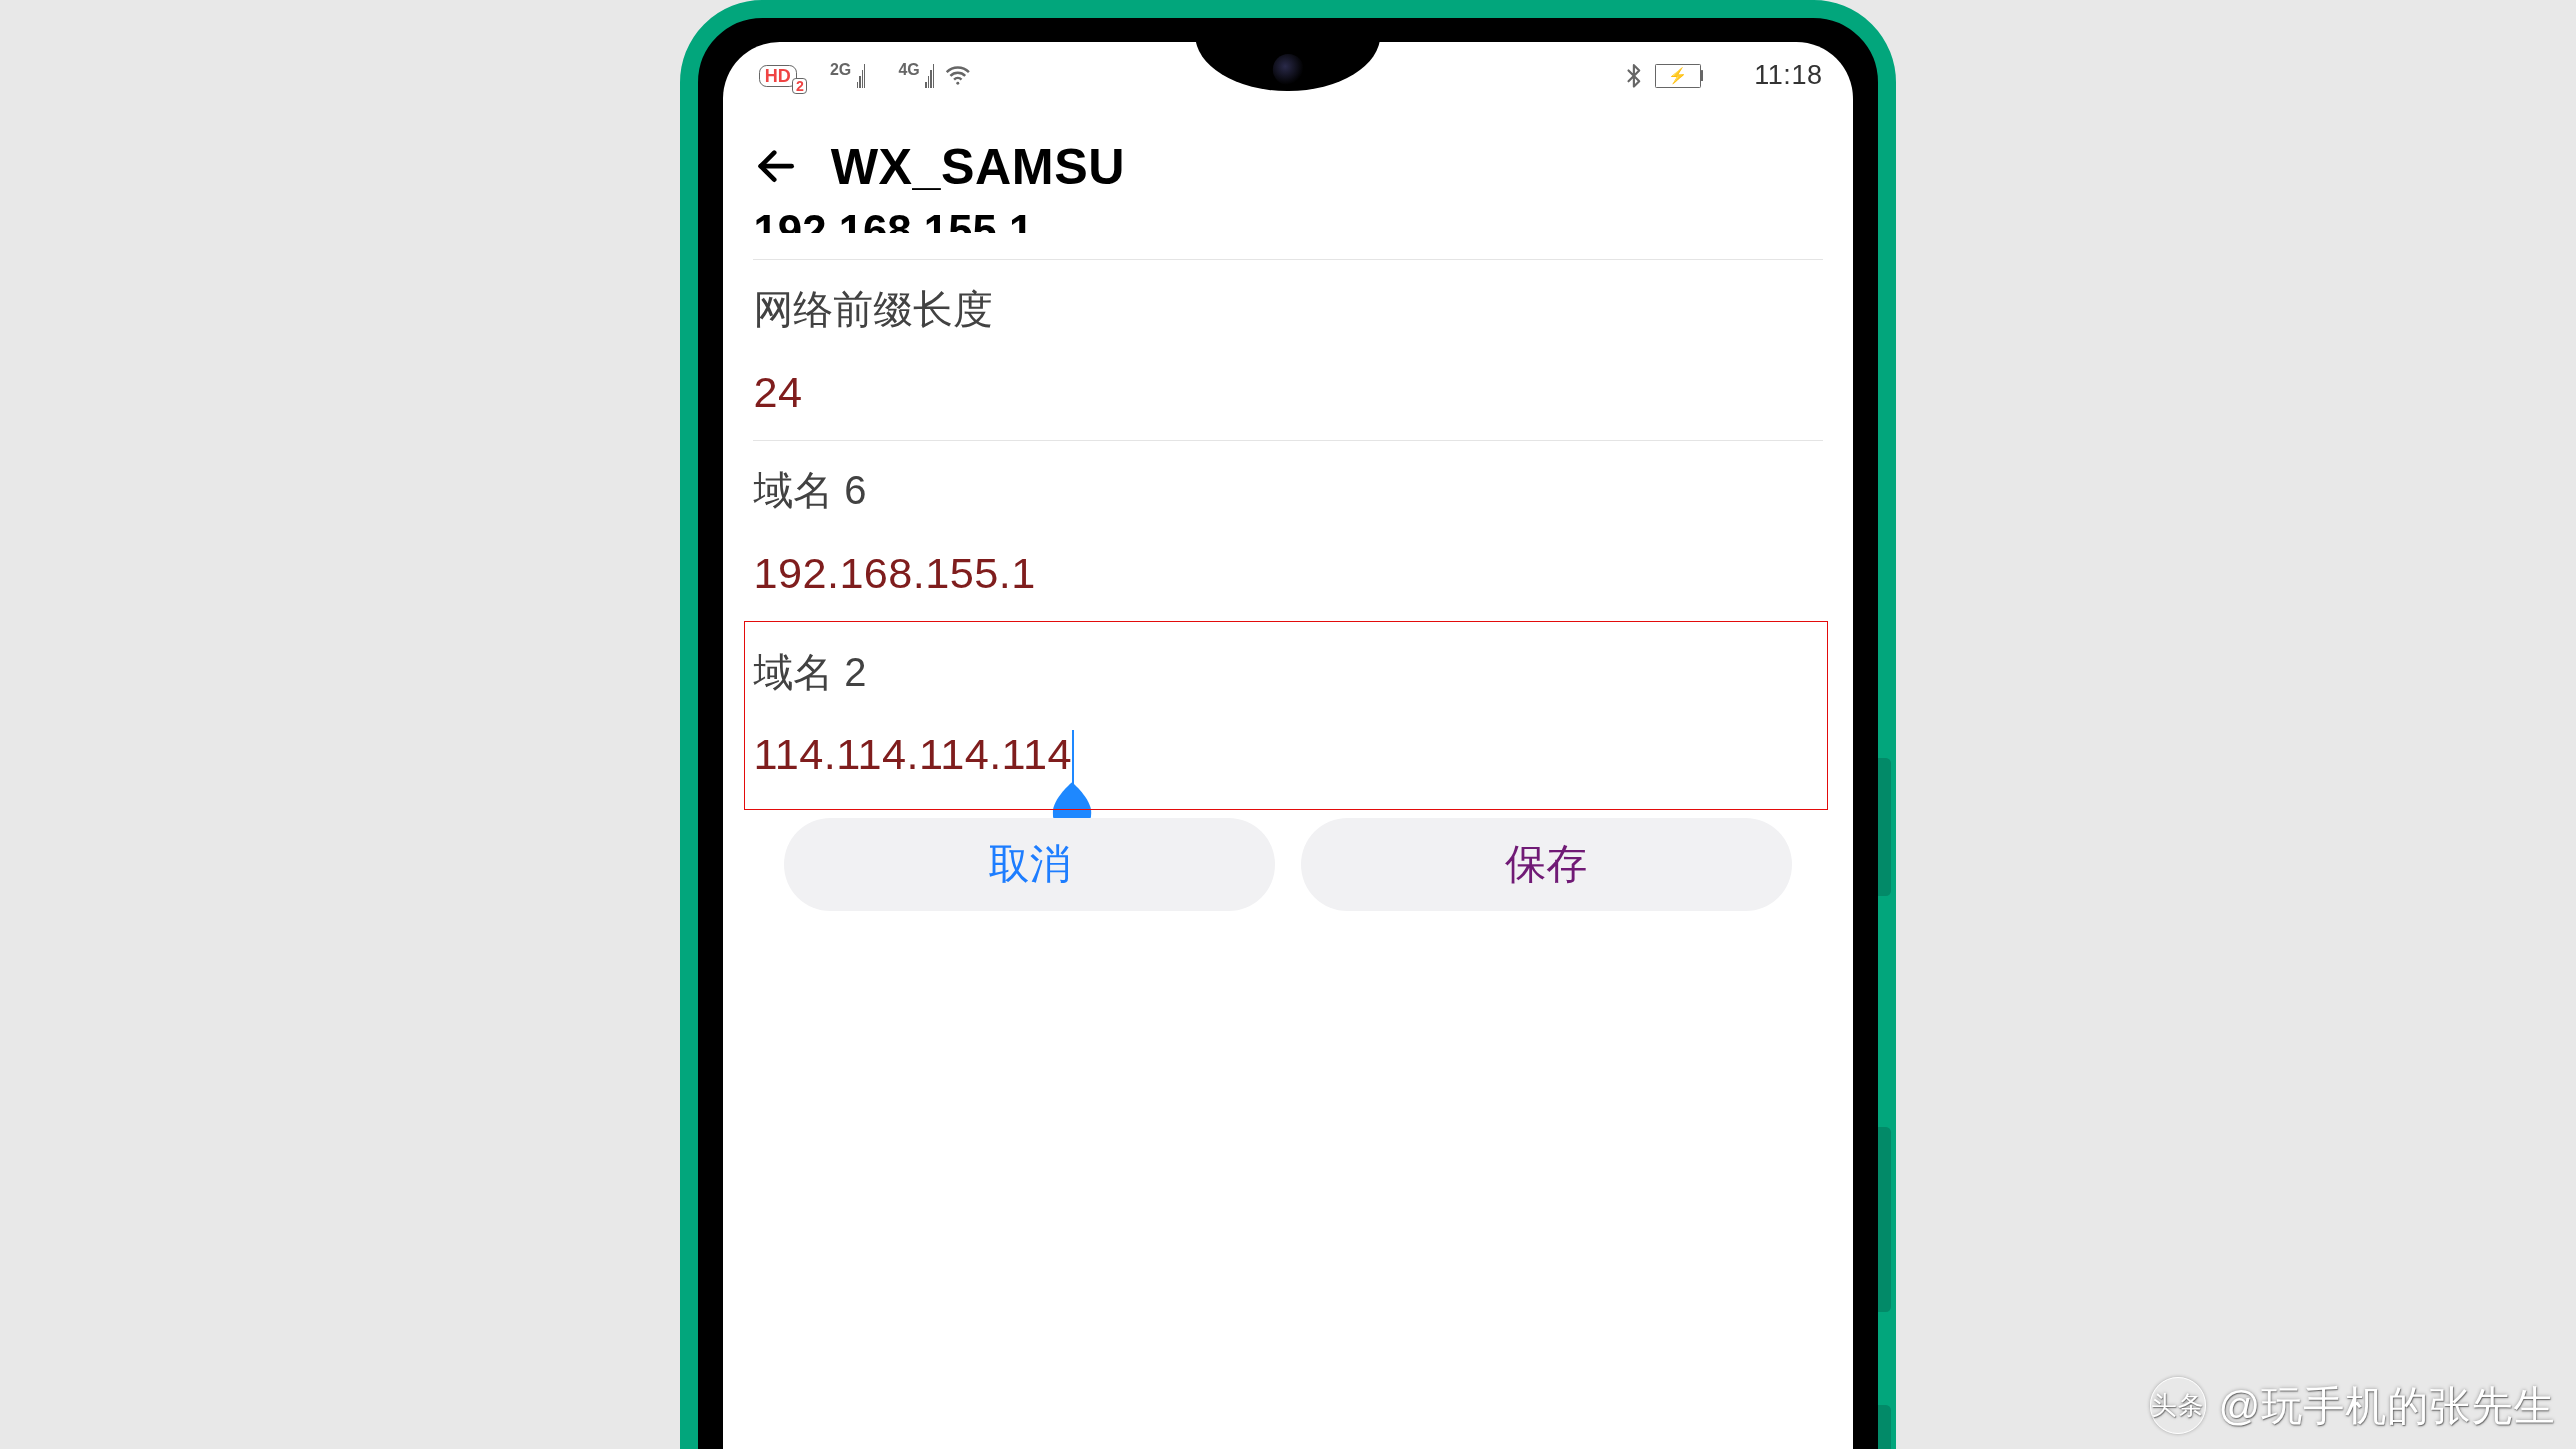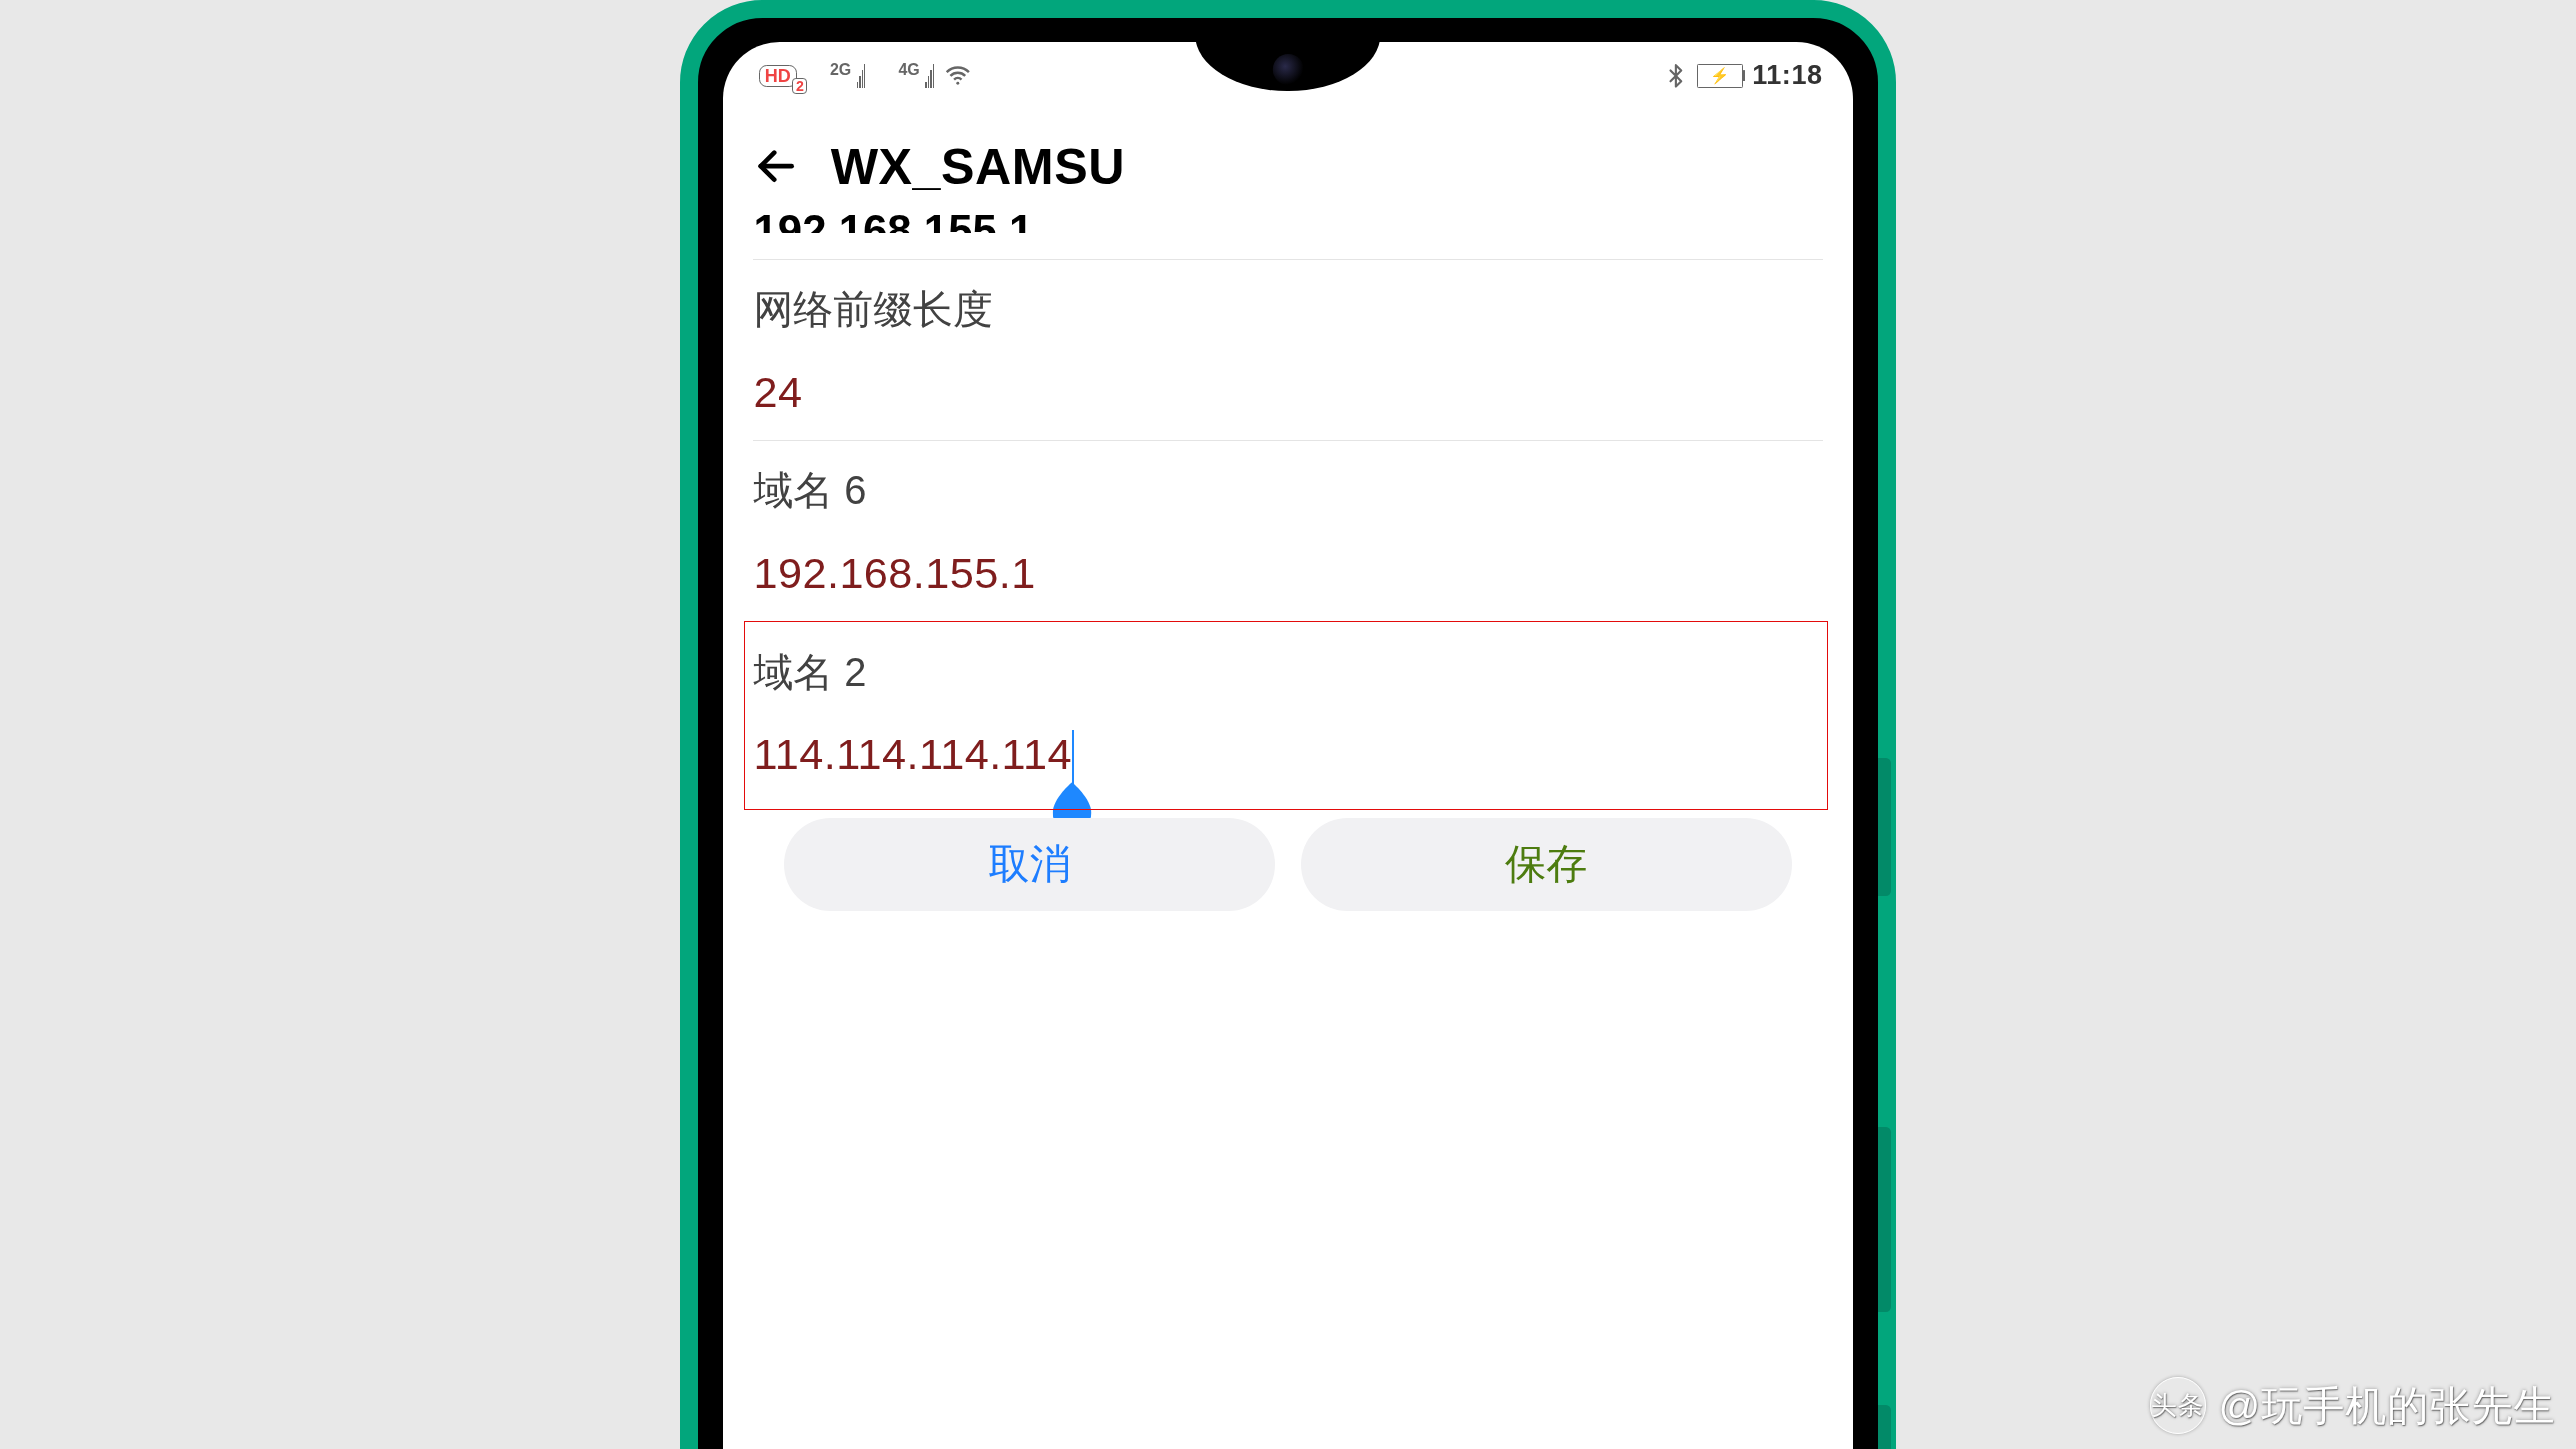--- a/index.html
+++ b/index.html
@@ -167,21 +167,21 @@
     content:"";
     position:absolute;
     right:-2.6px;
     top:25%;
     width:1.6px;
     height:50%;
     background:#666;
     border-radius:0.6px;
   }
   .battery .bolt{font-size:0.6vw;color:#666;line-height:1;}
-  .clock { font-size: 1.05vw; color:#333; font-weight:700; letter-spacing:0.02em;}
+  .clock { font-size: 1.05vw; color:#333; font-weight:400; letter-spacing:0.02em;margin-left:44px;}
 
   
   .app-header {
     position: absolute;
     top: 2.6vw;
     left: 0;
     right: 0;
     height: 4.5vw;
     display: flex;
     align-items: center;
@@ -269,21 +269,21 @@
     height:3.6vw;
     border-radius:1.8vw;
     background:#f1f1f3;
     display:flex;
     align-items:center;
     justify-content:center;
     font-size:1.6vw;
     font-weight:500;
   }
   .action-btn.cancel{ color:#1d7dff; position:relative; }
-  .action-btn.save{ color:#4d7c0f; }
+  .action-btn.save{ color:#701a75; }
 
   
   .watermark{
     position:absolute;
     right:0.8vw;
     bottom:0.6vw;
     display:flex;
     align-items:center;
     gap:0.5vw;
     color:#fff;

